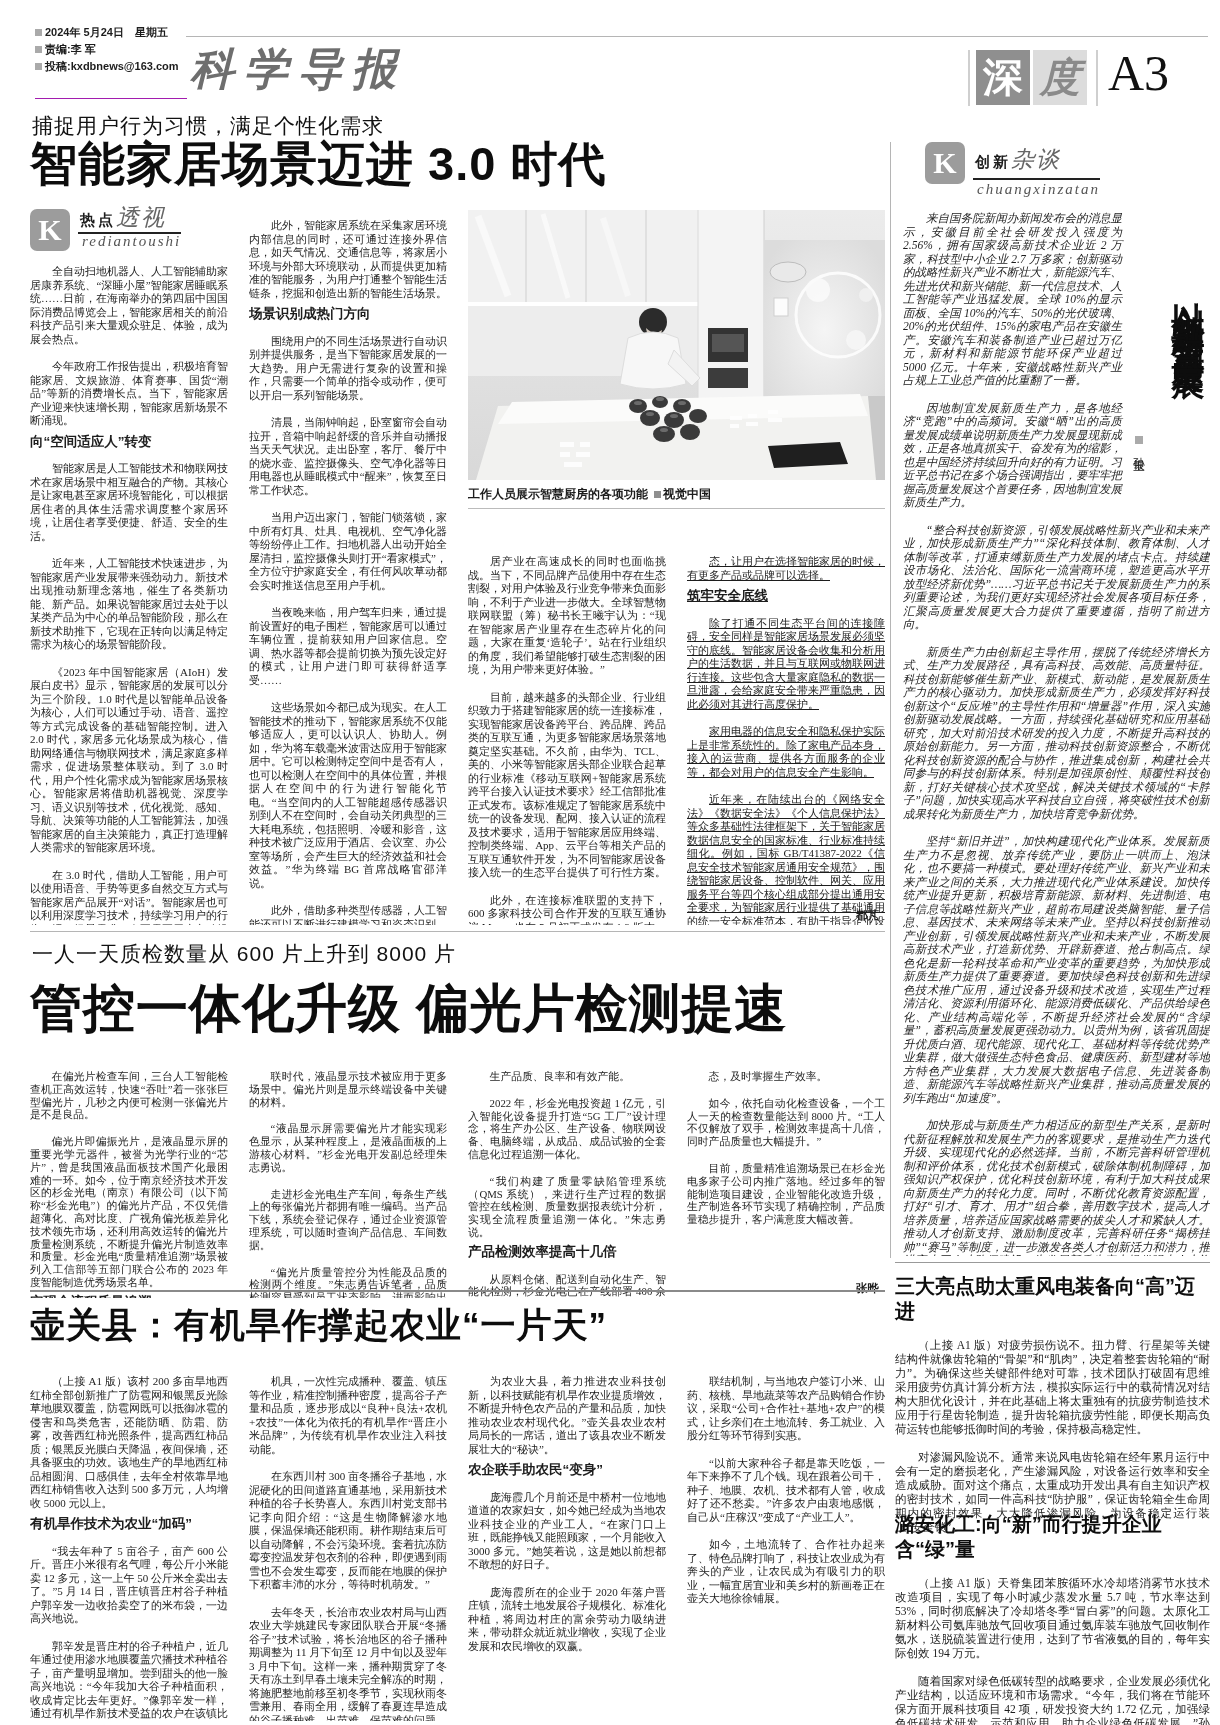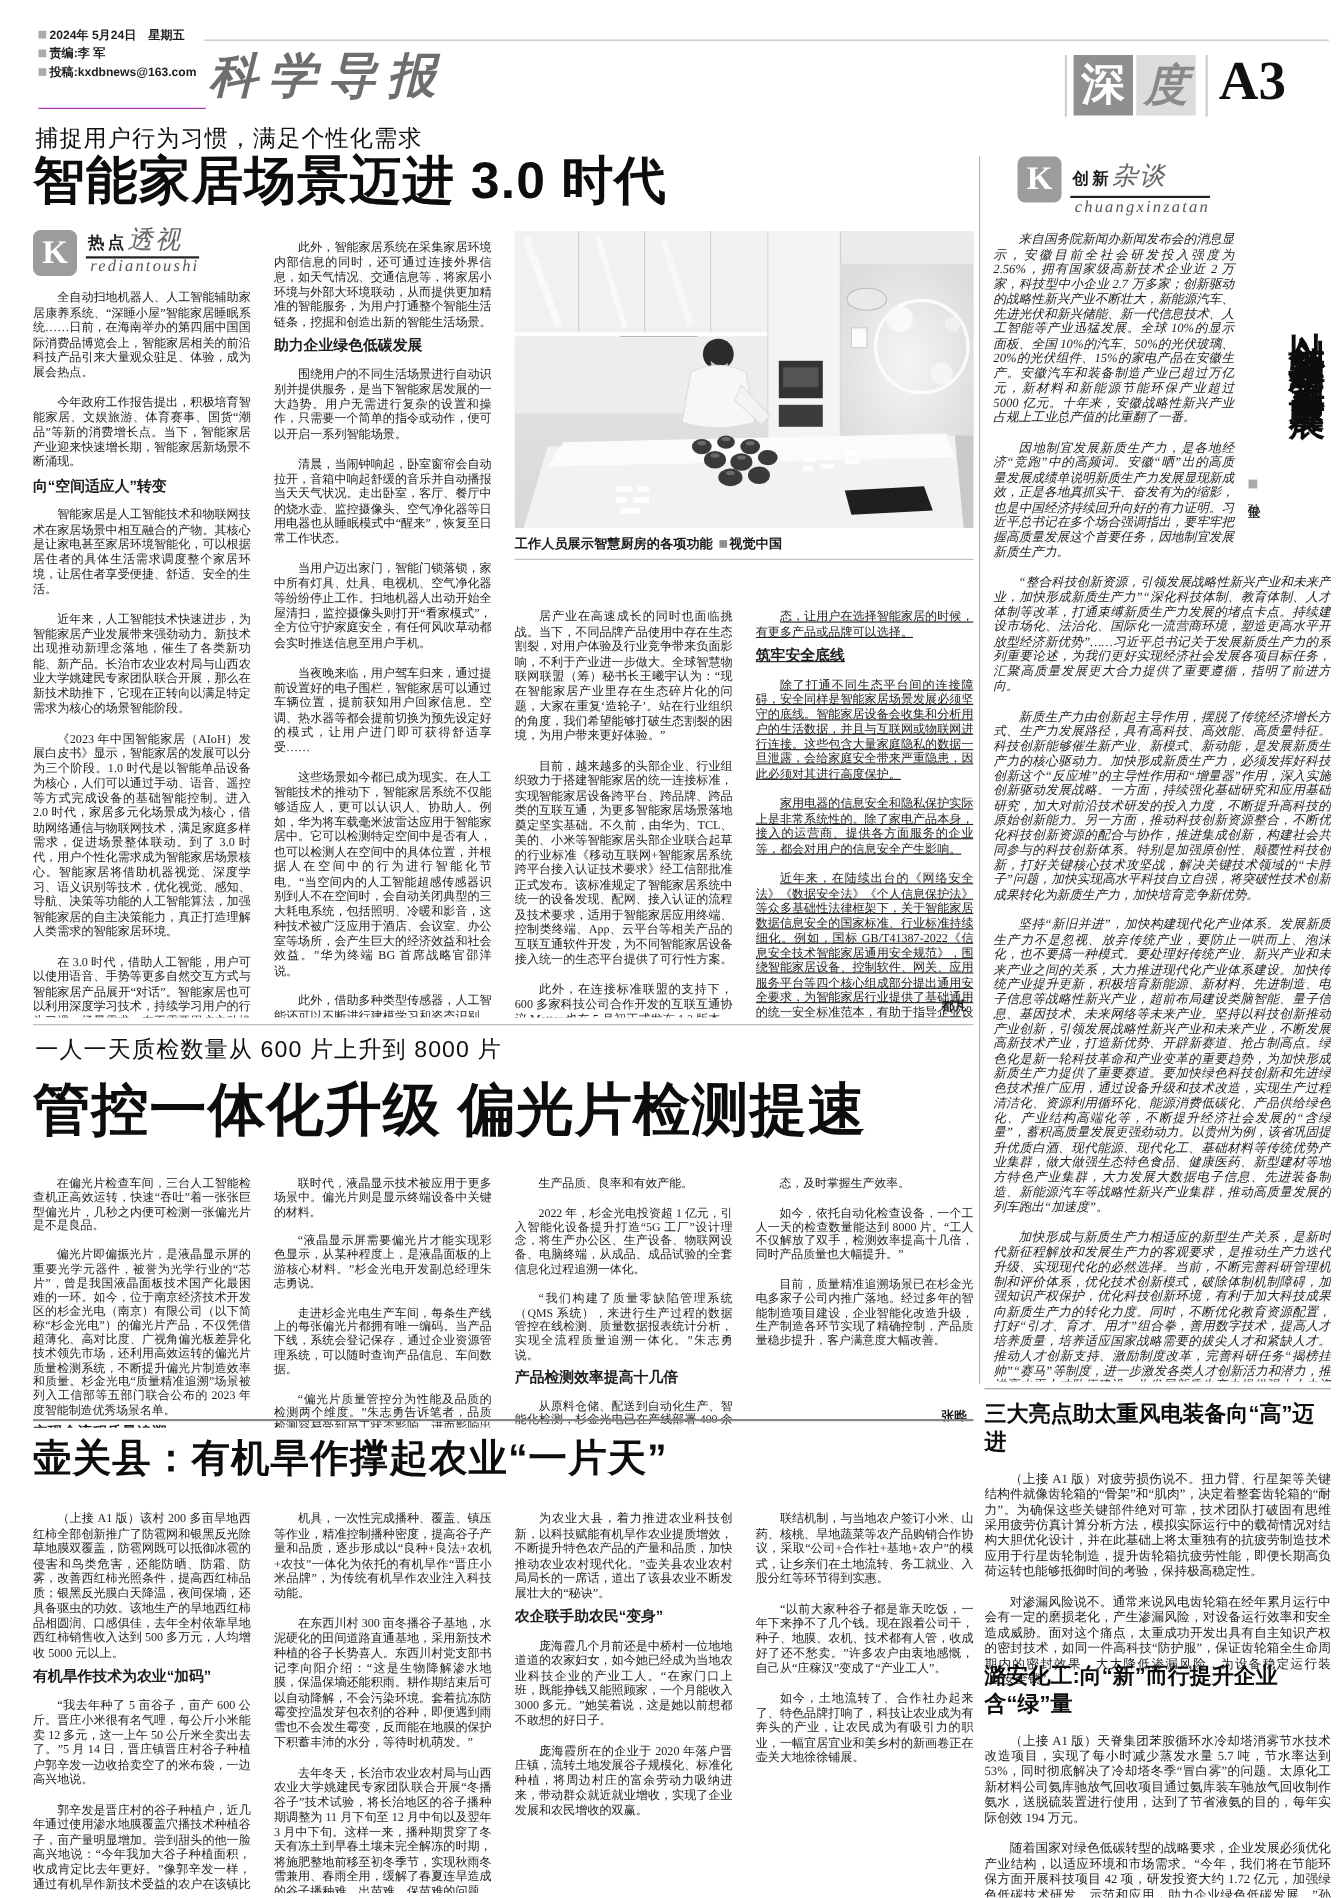--- a/index.html
+++ b/index.html
@@ -12,21 +12,21 @@
         border-bottom:1px solid #a21caf;padding-bottom:23px;}
   .meta .row{white-space:nowrap;}
   .sq{display:inline-block;width:7px;height:7px;background:#aaa;margin-right:3px;}
   .masthead{left:190px;top:40px;font-size:44px;font-weight:bold;font-style:italic;
             color:#6e6e6e;letter-spacing:10px;}
   .topline{left:186px;top:36px;width:1022px;height:1px;background:#9a9a9a;}
   .vbar{width:2px;height:56px;background:#cfcfcf;top:50px;}
   .badgebox{width:54px;height:55px;top:50px;text-align:center;font-size:40px;line-height:55px;font-weight:bold;}
   .badge1{left:976px;background:#8f8f8f;color:#fff;}
   .badge2{left:1033px;background:#dcdcdc;color:#8a8a8a;font-style:italic;font-family:"Liberation Serif",serif;}
-  .pageno{left:1108px;top:44px;font-size:50px;font-weight:bold;color:#111;}
+  .pageno{left:1108px;top:44px;font-size:50px;font-weight:normal;color:#111;}
   
   .klabel{display:flex;align-items:flex-start;}
   .kbox{width:40px;height:42px;background:#9c9c9c;border-radius:7px;color:#fff;
         font-size:30px;font-weight:bold;text-align:center;line-height:42px;
         font-family:"Liberation Serif",serif;flex:0 0 auto;}
   .klabel .txt{margin-left:8px;}
   .klabel .zh{white-space:nowrap;border-bottom:2px solid #222;padding:2px 6px 3px 2px;}
   .klabel .zh .b{font-weight:bold;font-size:15px;letter-spacing:3px;}
   .klabel .zh .s{font-style:italic;font-size:23px;color:#666;letter-spacing:2px;}
   .klabel .py{font-style:italic;font-size:15px;color:#555;letter-spacing:2px;padding:1px 0 0 4px;
@@ -184,29 +184,29 @@
         <div class="txt">
           <div class="zh sans"><span class="b">热点</span><span class="s">透视</span></div>
           <div class="py">rediantoushi</div>
         </div>
       </div>
       <div>
           <p class="para">全自动扫地机器人、人工智能辅助家居康养系统、“深睡小屋”智能家居睡眠系统……日前，在海南举办的第四届中国国际消费品博览会上，智能家居相关的前沿科技产品引来大量观众驻足、体验，成为展会热点。</p>
           <p class="para">今年政府工作报告提出，积极培育智能家居、文娱旅游、体育赛事、国货“潮品”等新的消费增长点。当下，智能家居产业迎来快速增长期，智能家居新场景不断涌现。</p>
           <h4 class="subhead">向“空间适应人”转变</h4>
           <p class="para">智能家居是人工智能技术和物联网技术在家居场景中相互融合的产物。其核心是让家电甚至家居环境智能化，可以根据居住者的具体生活需求调度整个家居环境，让居住者享受便捷、舒适、安全的生活。</p>
-          <p class="para">近年来，人工智能技术快速进步，为智能家居产业发展带来强劲动力。新技术出现推动新理念落地，催生了各类新功能、新产品。长治市农业农村局与山西农业大学姚建民专家团队联合开展，那么在新技术助推下，它现在正转向以满足特定需求为核心的场景智能阶段。</p>
+          <p class="para">近年来，人工智能技术快速进步，为智能家居产业发展带来强劲动力。新技术出现推动新理念落地，催生了各类新功能、新产品。如果说智能家居过去处于以某类产品为中心的单品智能阶段，那么在新技术助推下，它现在正转向以满足特定需求为核心的场景智能阶段。</p>
           <p class="para">《2023 年中国智能家居（AIoH）发展白皮书》显示，智能家居的发展可以分为三个阶段。1.0 时代是以智能单品设备为核心，人们可以通过手动、语音、遥控等方式完成设备的基础智能控制。进入 2.0 时代，家居多元化场景成为核心，借助网络通信与物联网技术，满足家庭多样需求，促进场景整体联动。到了 3.0 时代，用户个性化需求成为智能家居场景核心。智能家居将借助机器视觉、深度学习、语义识别等技术，优化视觉、感知、导航、决策等功能的人工智能算法，加强智能家居的自主决策能力，真正打造理解人类需求的智能家居环境。</p>
           <p class="para">在 3.0 时代，借助人工智能，用户可以使用语音、手势等更多自然交互方式与智能家居产品展开“对话”。智能家居也可以利用深度学习技术，持续学习用户的行为习惯、场景需求，在不需要用户主动操作的情况下，提前识别用户需求，主动提供贴合用户需求的服务，从“人适应空间”向“空间适应人”转变。</p>
         </div>
     </div>
     <div class="col" style="height:720px;">
       <div>
           <p class="para">此外，智能家居系统在采集家居环境内部信息的同时，还可通过连接外界信息，如天气情况、交通信息等，将家居小环境与外部大环境联动，从而提供更加精准的智能服务，为用户打通整个智能生活链条，挖掘和创造出新的智能生活场景。</p>
-          <h4 class="subhead">助力企业绿色低碳发展</h4>
+          <h4 class="subhead">场景识别成热门方向</h4>
           <p class="para">围绕用户的不同生活场景进行自动识别并提供服务，是当下智能家居发展的一大趋势。用户无需进行复杂的设置和操作，只需要一个简单的指令或动作，便可以开启一系列智能场景。</p>
           <p class="para">清晨，当闹钟响起，卧室窗帘会自动拉开，音箱中响起舒缓的音乐并自动播报当天天气状况。走出卧室，客厅、餐厅中的烧水壶、监控摄像头、空气净化器等日用电器也从睡眠模式中“醒来”，恢复至日常工作状态。</p>
           <p class="para">当用户迈出家门，智能门锁落锁，家中所有灯具、灶具、电视机、空气净化器等纷纷停止工作。扫地机器人出动开始全屋清扫，监控摄像头则打开“看家模式”，全方位守护家庭安全，有任何风吹草动都会实时推送信息至用户手机。</p>
           <p class="para">当夜晚来临，用户驾车归来，通过提前设置好的电子围栏，智能家居可以通过车辆位置，提前获知用户回家信息。空调、热水器等都会提前切换为预先设定好的模式，让用户进门即可获得舒适享受……</p>
           <p class="para">这些场景如今都已成为现实。在人工智能技术的推动下，智能家居系统不仅能够适应人，更可以认识人、协助人。例如，华为将车载毫米波雷达应用于智能家居中。它可以检测特定空间中是否有人，也可以检测人在空间中的具体位置，并根据人在空间中的行为进行智能化节电。“当空间内的人工智能超感传感器识别到人不在空间时，会自动关闭典型的三大耗电系统，包括照明、冷暖和影音，这种技术被广泛应用于酒店、会议室、办公室等场所，会产生巨大的经济效益和社会效益。”华为终端 BG 首席战略官邵洋说。</p>
           <p class="para">此外，借助多种类型传感器，人工智能还可以不断进行建模学习和姿态识别，例如识别老人是否从床上跌落，或者老人瘫倒之后 16 秒内是否起身等，为家居场景中的老人等弱势群体提供智能守护。</p>
           <h4 class="subhead">打破生态“孤岛”</h4>
           <p class="para">随着新功能、新场景不断涌现，智能家</p>
         </div>
     </div>

